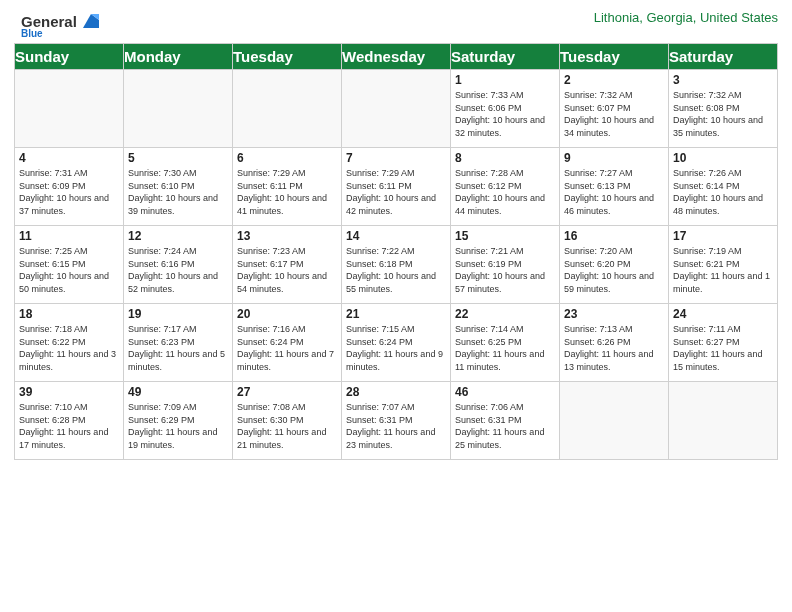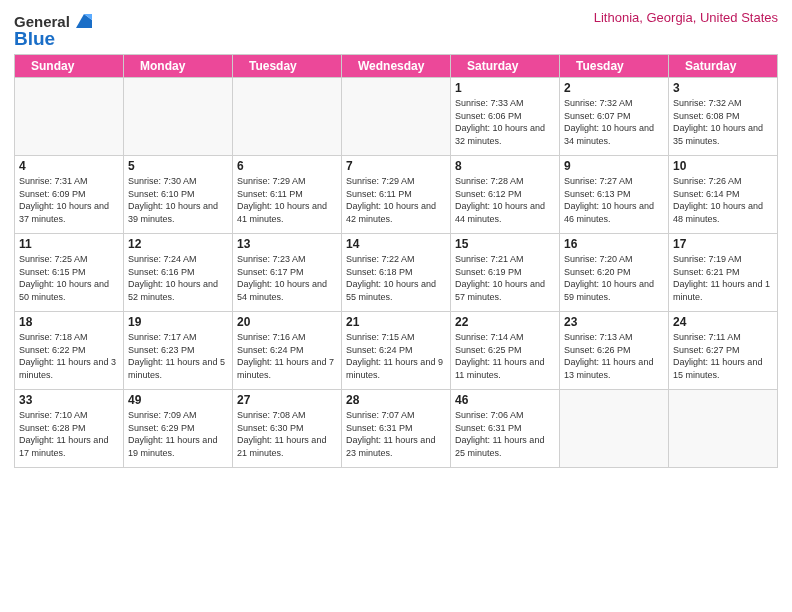--- a/index.html
+++ b/index.html
@@ -24,53 +24,53 @@
       display: flex;
       align-items: center;
       gap: 2px;
     }
     .logo-text-general {
       font-size: 15px;
       font-weight: bold;
       color: #333;
     }
     .logo-text-blue {
-      font-size: 19px;
+      font-size: 10px;
       font-weight: bold;
       color: #1a6ec7;
     }
     .logo-icon {
       width: 22px;
       height: 22px;
       margin-left: 2px;
     }
     .title-block {
       text-align: right;
     }
     .month-title {
       font-size: 32px;
       font-weight: bold;
       color: #222;
       line-height: 1.1;
     }
     .location-subtitle {
       font-size: 13px;
-      color: #be185d;
+      color: #15803d;
     }
     .calendar-table {
       width: 100%;
       border-collapse: collapse;
       table-layout: fixed;
     }
     .calendar-table th {
-      background-color: #ec4899;
+      background-color: #15803d;
       color: #fff;
-      font-size: 12px;
-      font-weight: bold;
-      padding: 4px 16px;
+      font-size: 15px;
+      font-weight: bold;
+      padding: 4px 0;
       border: 1px solid #ccc;
       text-align: left;
     }
     .calendar-table td {
       border: 1px solid #d0d0d0;
       vertical-align: top;
       padding: 3px 4px;
       font-size: 9.5px;
       color: #222;
       height: 78px;
@@ -90,21 +90,21 @@
       color: #333;
       line-height: 1.4;
     }
   </style>
 </head>
 <body>
 
 <div class="container">
   <div class="header-top">
     <div class="logo">
-      <div style="display:flex;flex-direction:column;align-items:flex-start;">
+      <div style="display:flex;flex-direction:column;align-items:flex-start;margin-left:7px;">
         <div style="display:flex;align-items:center;">
           <span class="logo-text-general">General</span>
           <svg class="logo-icon" viewBox="0 0 22 22" xmlns="http://www.w3.org/2000/svg">
             <polygon points="4,18 12,4 20,10 20,18" fill="#1a6ec7"></polygon>
             <polygon points="12,4 20,10 20,4" fill="#5aabff"></polygon>
           </svg>
         </div>
         <span class="logo-text-blue" style="margin-top:-4px;">Blue</span>
       </div>
     </div>
@@ -229,21 +229,21 @@
             <div class="day-number">23</div>
             <div class="day-info">Sunrise: 7:13 AM<br>Sunset: 6:26 PM<br>Daylight: 11 hours and 13 minutes.</div>
           </td>
           <td>
             <div class="day-number">24</div>
             <div class="day-info">Sunrise: 7:11 AM<br>Sunset: 6:27 PM<br>Daylight: 11 hours and 15 minutes.</div>
           </td>
         </tr>
         <tr>
           <td>
-            <div class="day-number">33</div>
+            <div class="day-number">39</div>
             <div class="day-info">Sunrise: 7:10 AM<br>Sunset: 6:28 PM<br>Daylight: 11 hours and 17 minutes.</div>
           </td>
           <td>
             <div class="day-number">49</div>
             <div class="day-info">Sunrise: 7:09 AM<br>Sunset: 6:29 PM<br>Daylight: 11 hours and 19 minutes.</div>
           </td>
           <td>
             <div class="day-number">27</div>
             <div class="day-info">Sunrise: 7:08 AM<br>Sunset: 6:30 PM<br>Daylight: 11 hours and 21 minutes.</div>
           </td>

